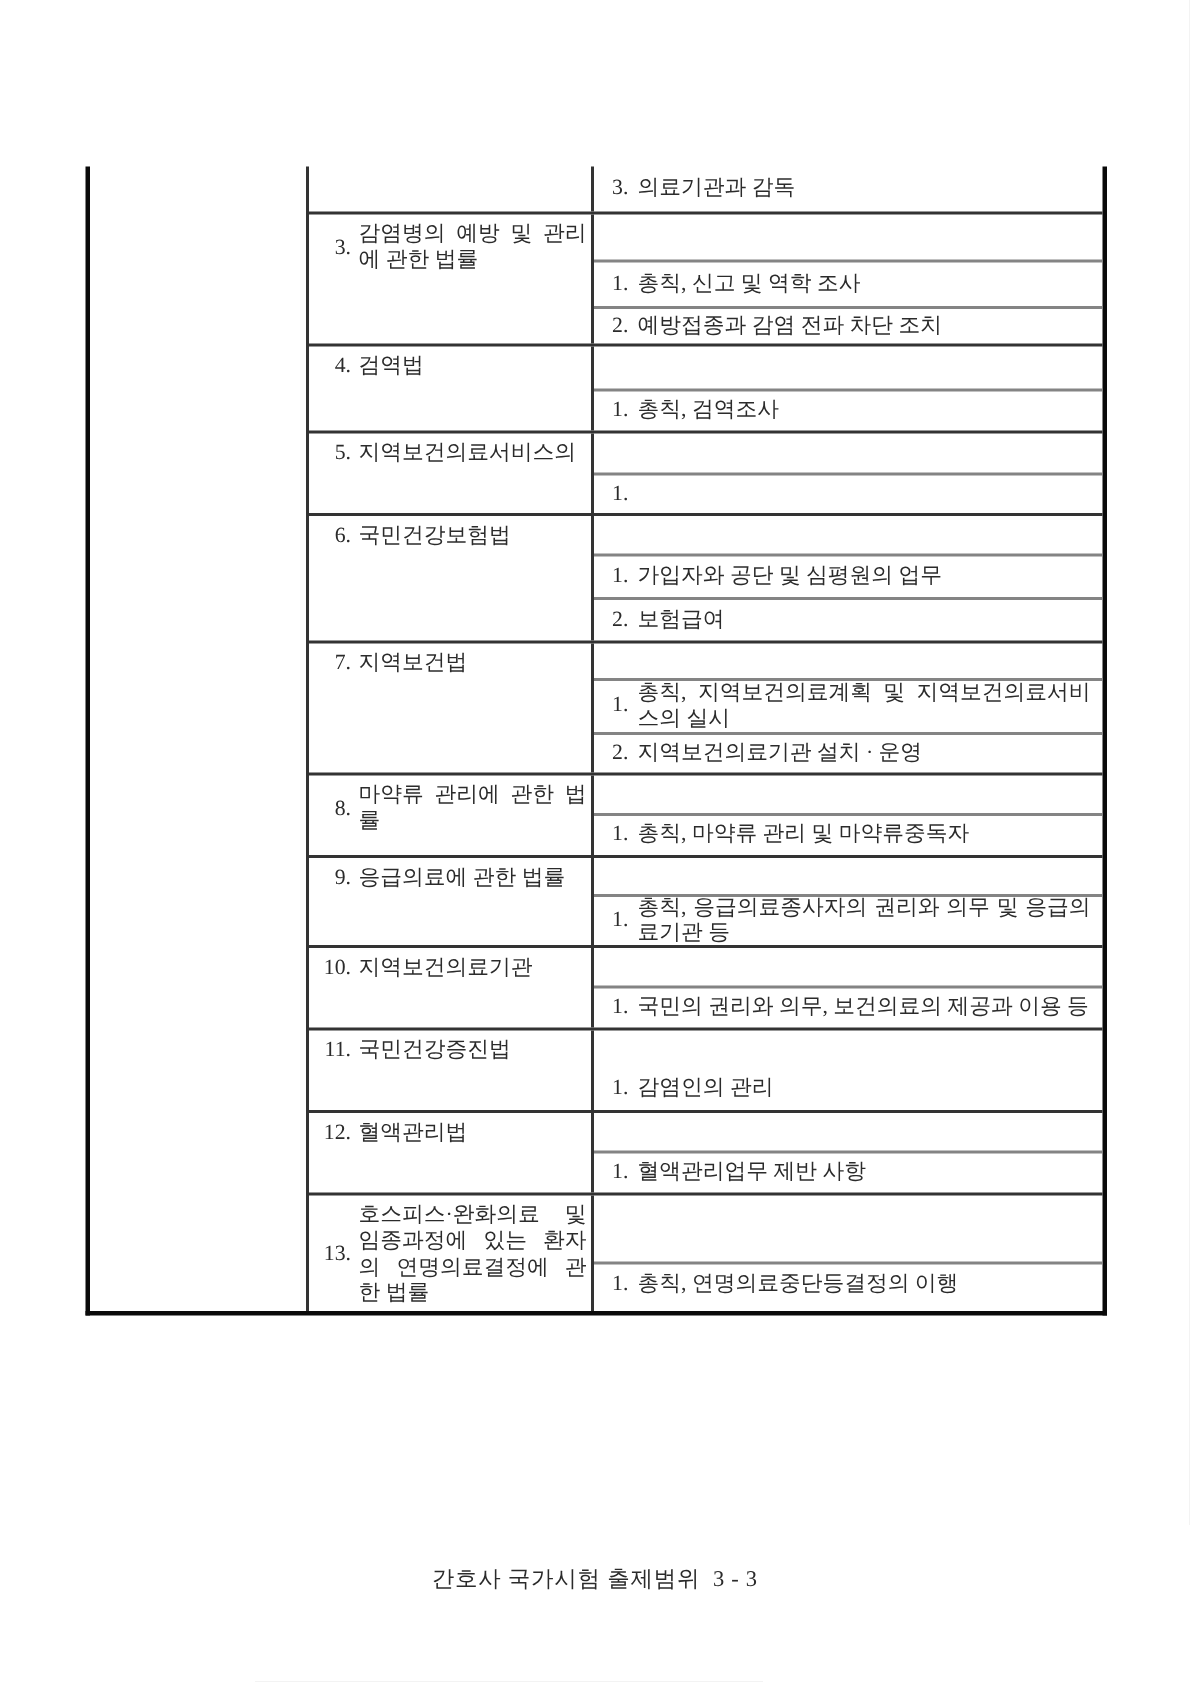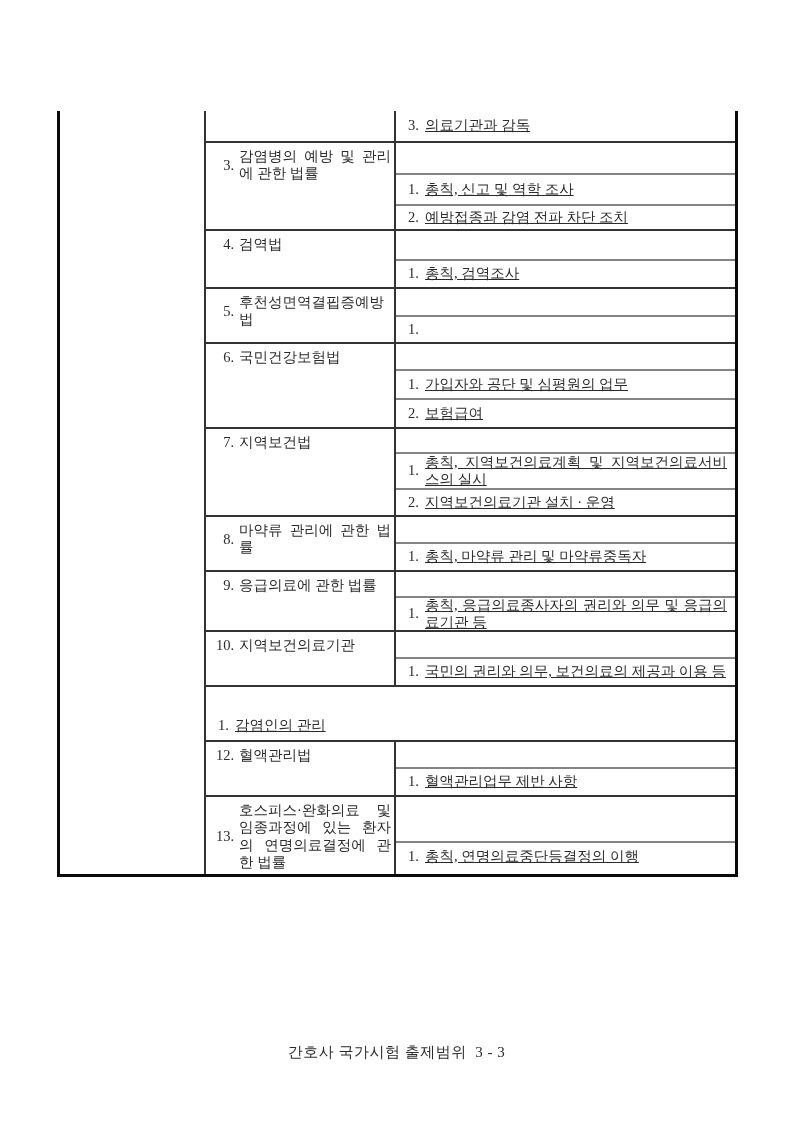--- a/index.html
+++ b/index.html
@@ -40,21 +40,21 @@
   .items{flex:1;display:flex;flex-direction:column;}
   .item{
     box-sizing:border-box;
     display:flex;align-items:center;
     padding:0 8px 0 12px;
     font-size:14.5px;line-height:1.2;
   }
   .item.div{border-top:2px solid var(--border-light,#868686);}
   .item.bottom{align-items:flex-end;padding-bottom:6px;}
   .item-no{width:17px;flex-shrink:0;}
-  .item-text{flex:1;text-align:justify;overflow-wrap:break-word;text-decoration:underline;}
+  .item-text{flex:1;text-align:justify;overflow-wrap:break-word;}
   .footer{
     position:absolute;left:0;top:1043px;width:100%;
     text-align:center;font-size:15px;white-space:pre;
     letter-spacing:0.5px;
   }
 </style>
 </head>
 <body>
 
 <div class="page" style="--ink: #2b2b2b; --border-strong: #0a0a0a; --border-mid: #333333; --border-light: #848484;">
@@ -101,21 +101,21 @@
             <div class="item div" style="height: 28px;">
               <span class="item-no">1.</span>
               <span class="item-text">총칙, 검역조사</span>
             </div>
           </div>
         </div>
         <div class="group">
           <div class="law-cell">
             <div class="law-row">
               <span class="law-no">5.</span>
-              <span class="law-name">후천성면역결핍증예방법</span>
+              <span class="law-name">지역보건의료서비스의</span>
             </div>
           </div>
           <div class="items">
             <div class="item" style="height: 26px;"></div>
             <div class="item div" style="height: 27px;">
               <span class="item-no">1.</span>
             </div>
           </div>
         </div>
         <div class="group">
@@ -195,20 +195,26 @@
           </div>
           <div class="items">
             <div class="item" style="height: 25px;"></div>
             <div class="item div" style="height: 28px;">
               <span class="item-no">1.</span>
               <span class="item-text">국민의 권리와 의무, 보건의료의 제공과 이용 등</span>
             </div>
           </div>
         </div>
         <div class="group">
+          <div class="law-cell">
+            <div class="law-row">
+              <span class="law-no">11.</span>
+              <span class="law-name">국민건강증진법</span>
+            </div>
+          </div>
           <div class="items">
             <div class="item bottom" style="height: 53px;">
               <span class="item-no">1.</span>
               <span class="item-text">감염인의 관리</span>
             </div>
           </div>
         </div>
         <div class="group">
           <div class="law-cell">
             <div class="law-row">

